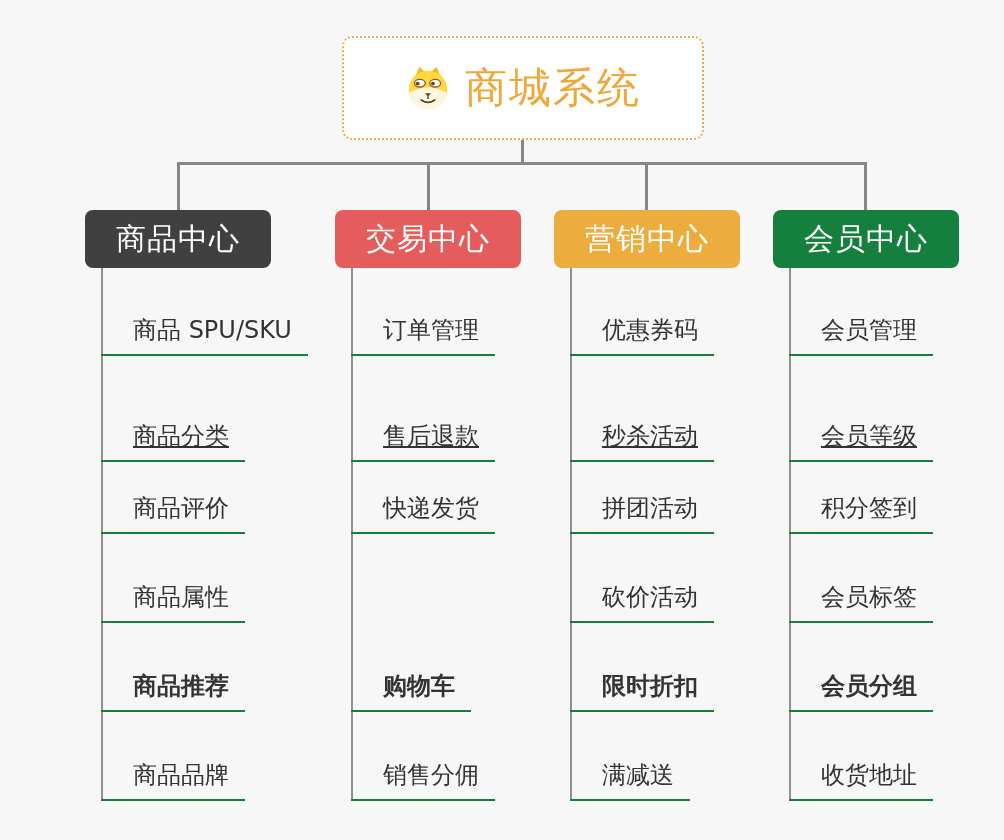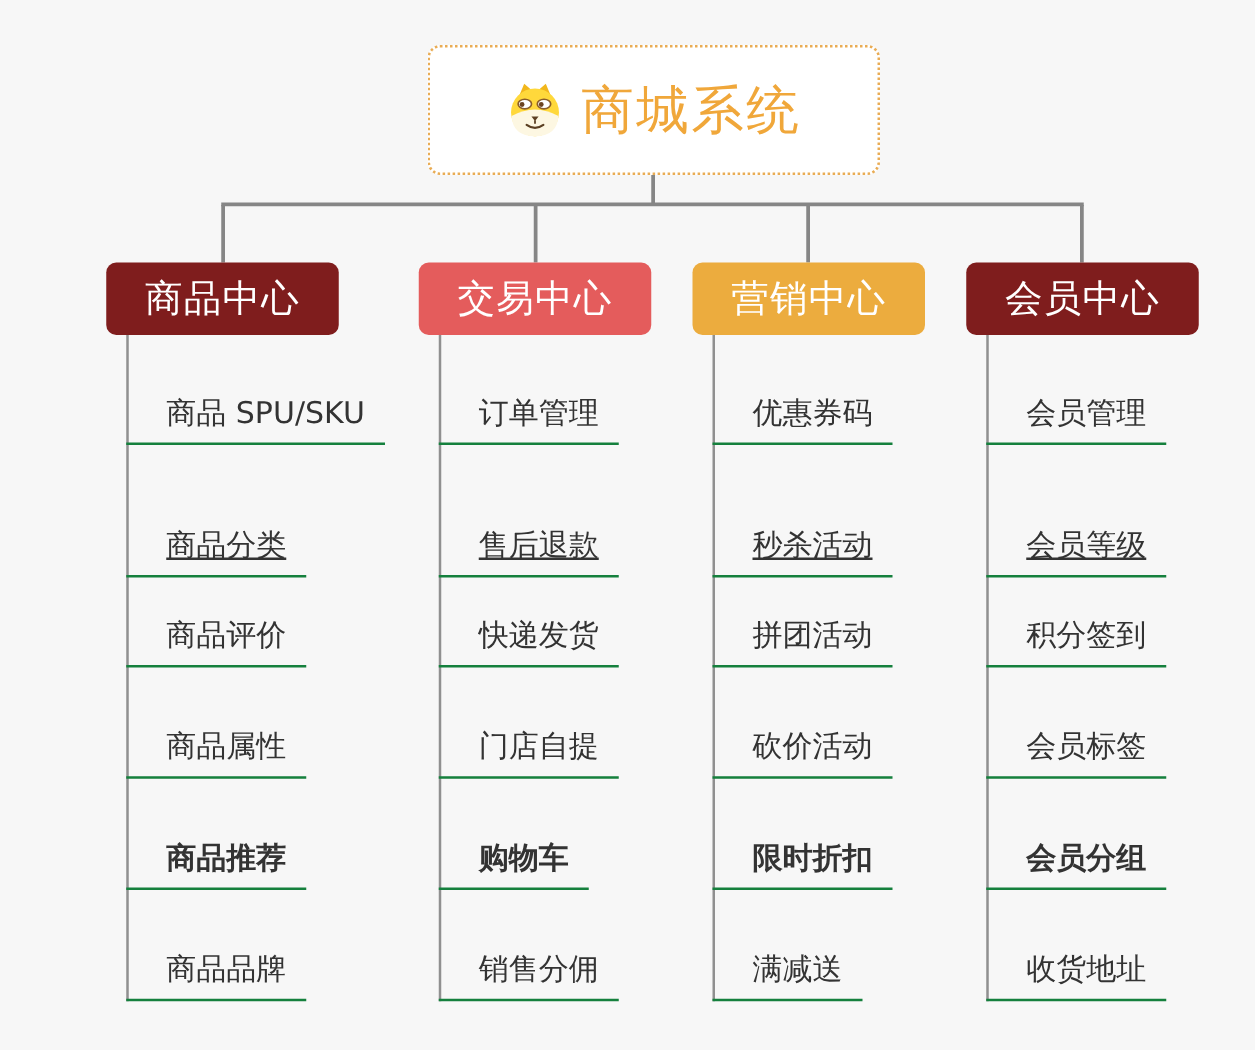--- a/index.html
+++ b/index.html
@@ -69,54 +69,53 @@
   </div>
 
   <div class="line root-stem"></div>
   <div class="line h-bar"></div>
   <div class="line drop drop-0"></div>
   <div class="line drop drop-1"></div>
   <div class="line drop drop-2"></div>
   <div class="line drop drop-3"></div>
 
   <div class="branch b0">
-    <div class="branch-node" style="background: #7f1d1d;">商品中心</div>
+    <div class="branch-node" style="background: #404040;">商品中心</div>
     <div class="trunk"></div>
     <div class="child r0">商品 SPU/SKU</div>
     <div class="child r1">商品分类</div>
     <div class="child r2">商品评价</div>
     <div class="child r3">商品属性</div>
     <div class="child r4">商品推荐</div>
     <div class="child r5">商品品牌</div>
   </div>
 
   <div class="branch b1">
     <div class="branch-node" style="background: rgb(228, 92, 92);">交易中心</div>
     <div class="trunk"></div>
     <div class="child r0">订单管理</div>
     <div class="child r1">售后退款</div>
     <div class="child r2">快递发货</div>
-    <div class="child r3">门店自提</div>
     <div class="child r4">购物车</div>
     <div class="child r5">销售分佣</div>
   </div>
 
   <div class="branch b2">
     <div class="branch-node" style="background: rgb(236, 172, 62);">营销中心</div>
     <div class="trunk"></div>
     <div class="child r0">优惠券码</div>
     <div class="child r1">秒杀活动</div>
     <div class="child r2">拼团活动</div>
     <div class="child r3">砍价活动</div>
     <div class="child r4">限时折扣</div>
     <div class="child r5">满减送</div>
   </div>
 
   <div class="branch b3">
-    <div class="branch-node" style="background: #7f1d1d;">会员中心</div>
+    <div class="branch-node" style="background: #15803d;">会员中心</div>
     <div class="trunk"></div>
     <div class="child r0">会员管理</div>
     <div class="child r1">会员等级</div>
     <div class="child r2">积分签到</div>
     <div class="child r3">会员标签</div>
     <div class="child r4">会员分组</div>
     <div class="child r5">收货地址</div>
   </div>
 
 </div>

